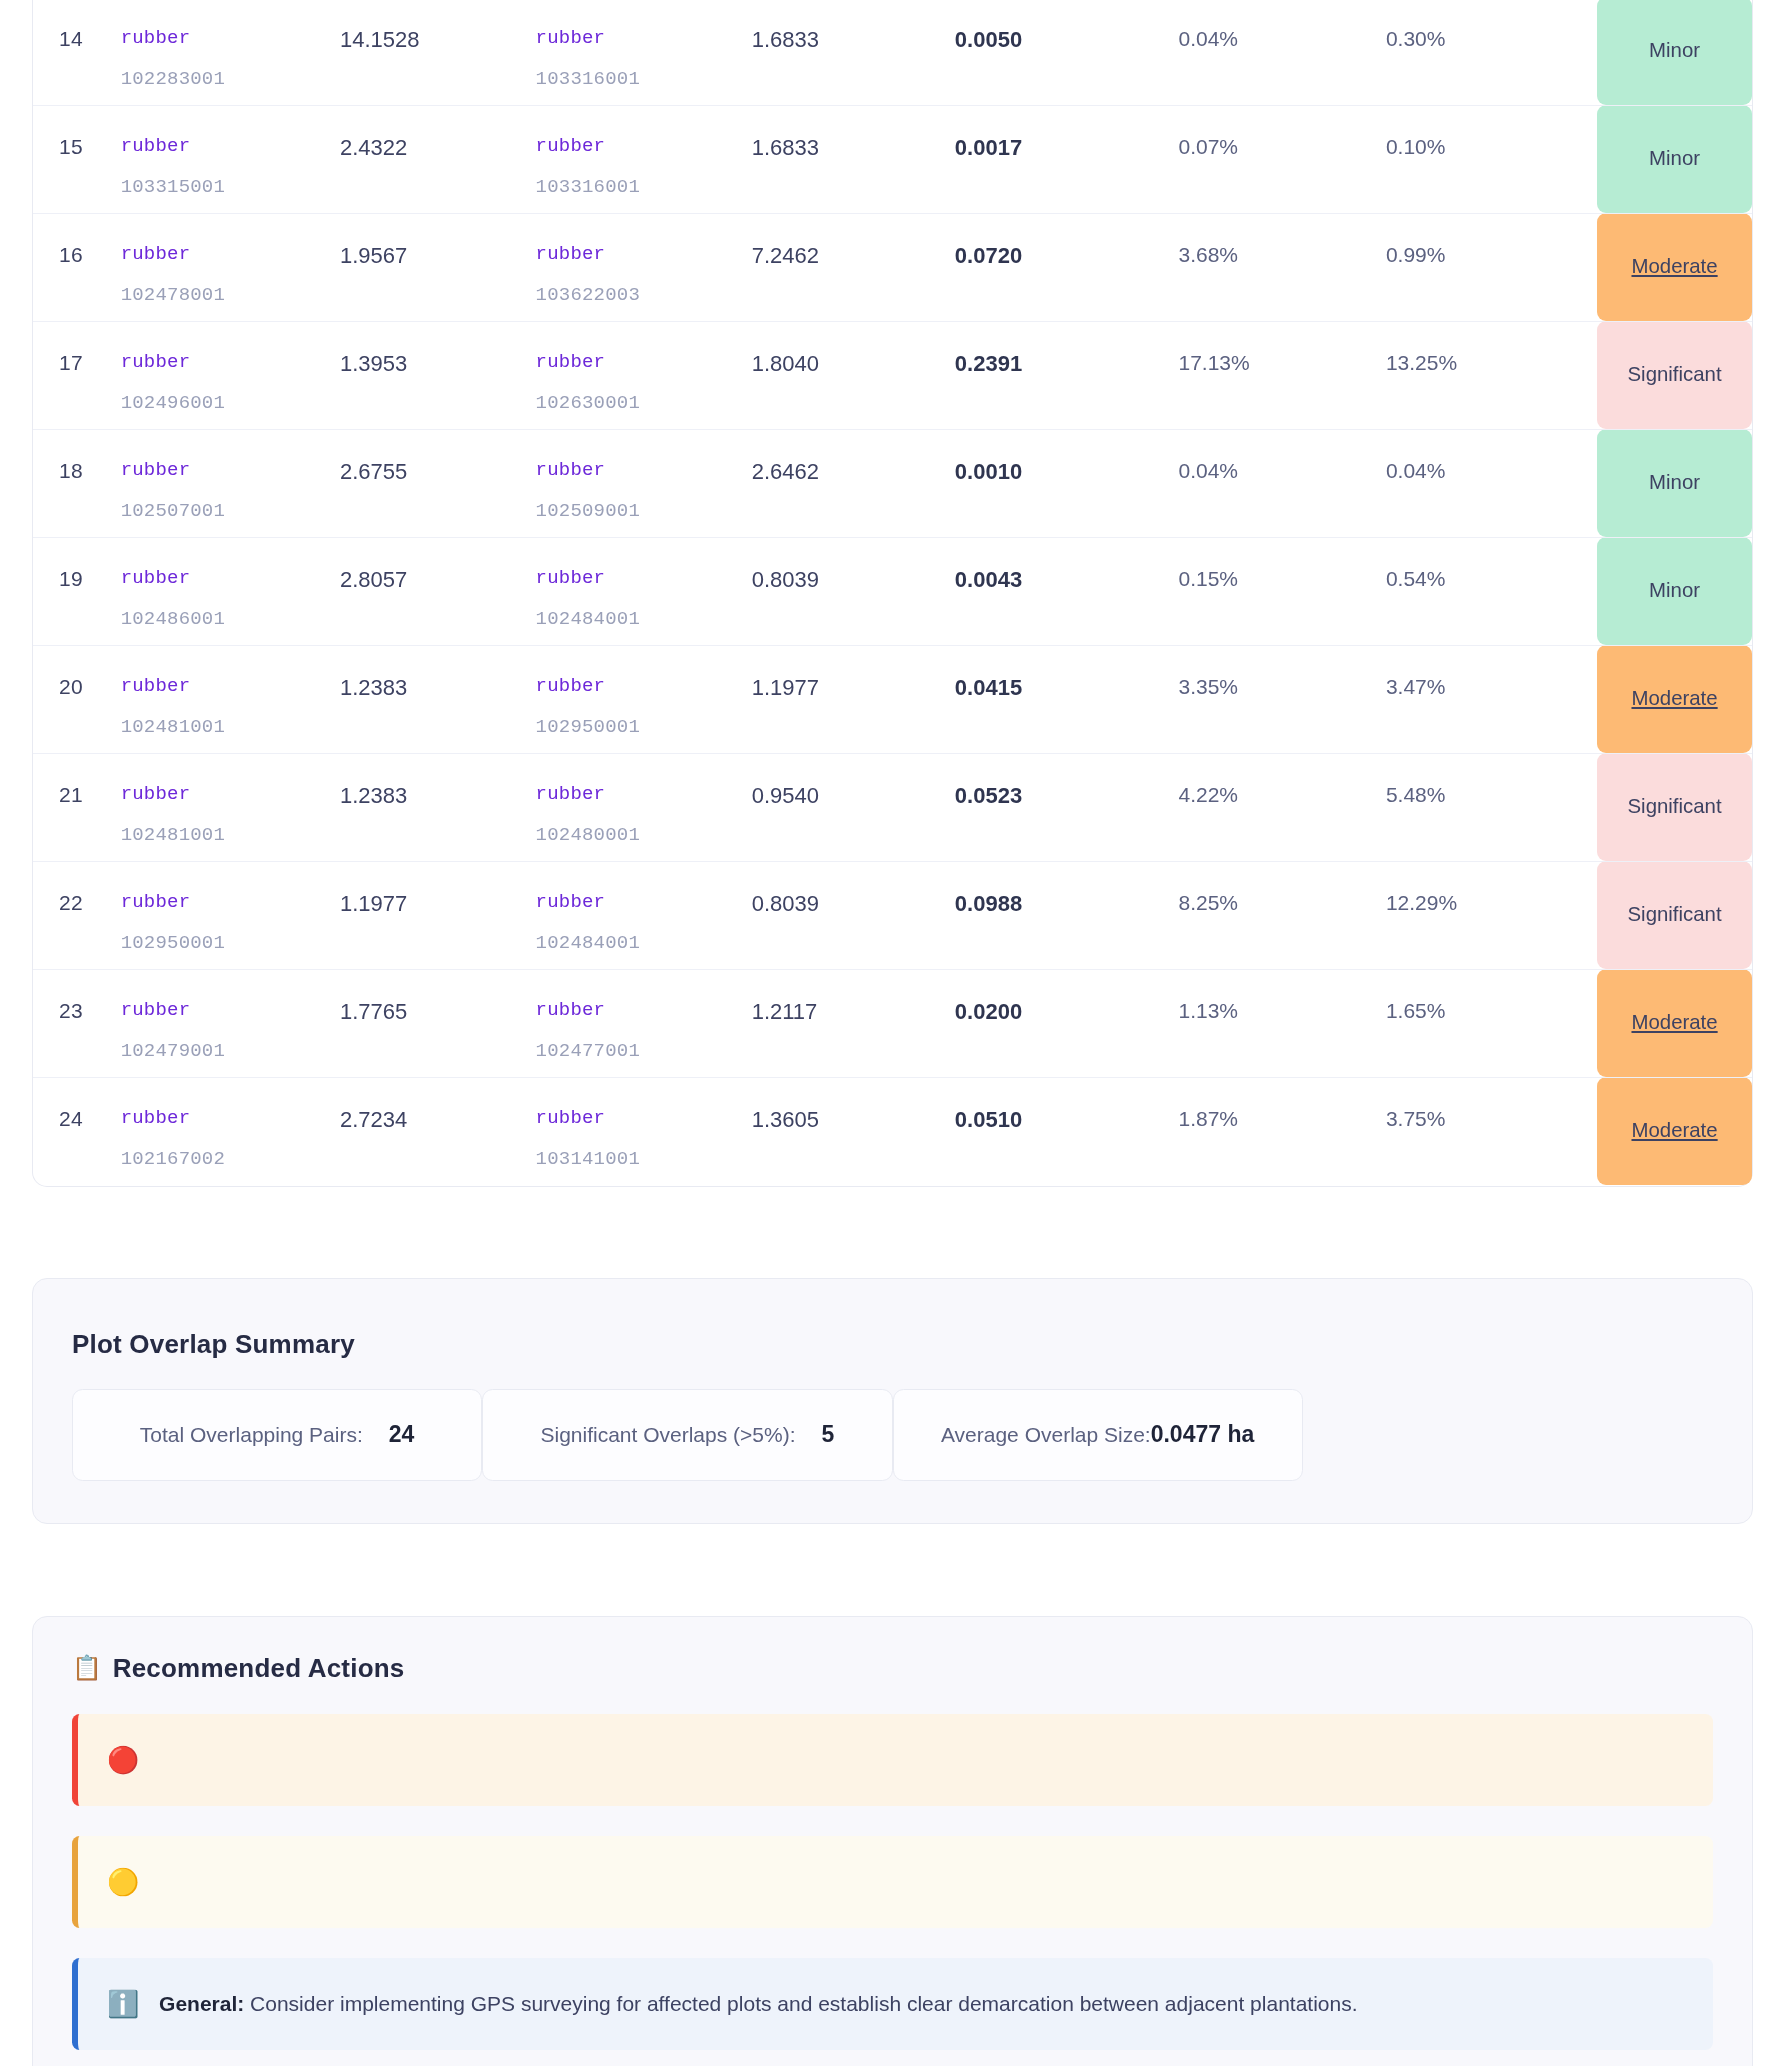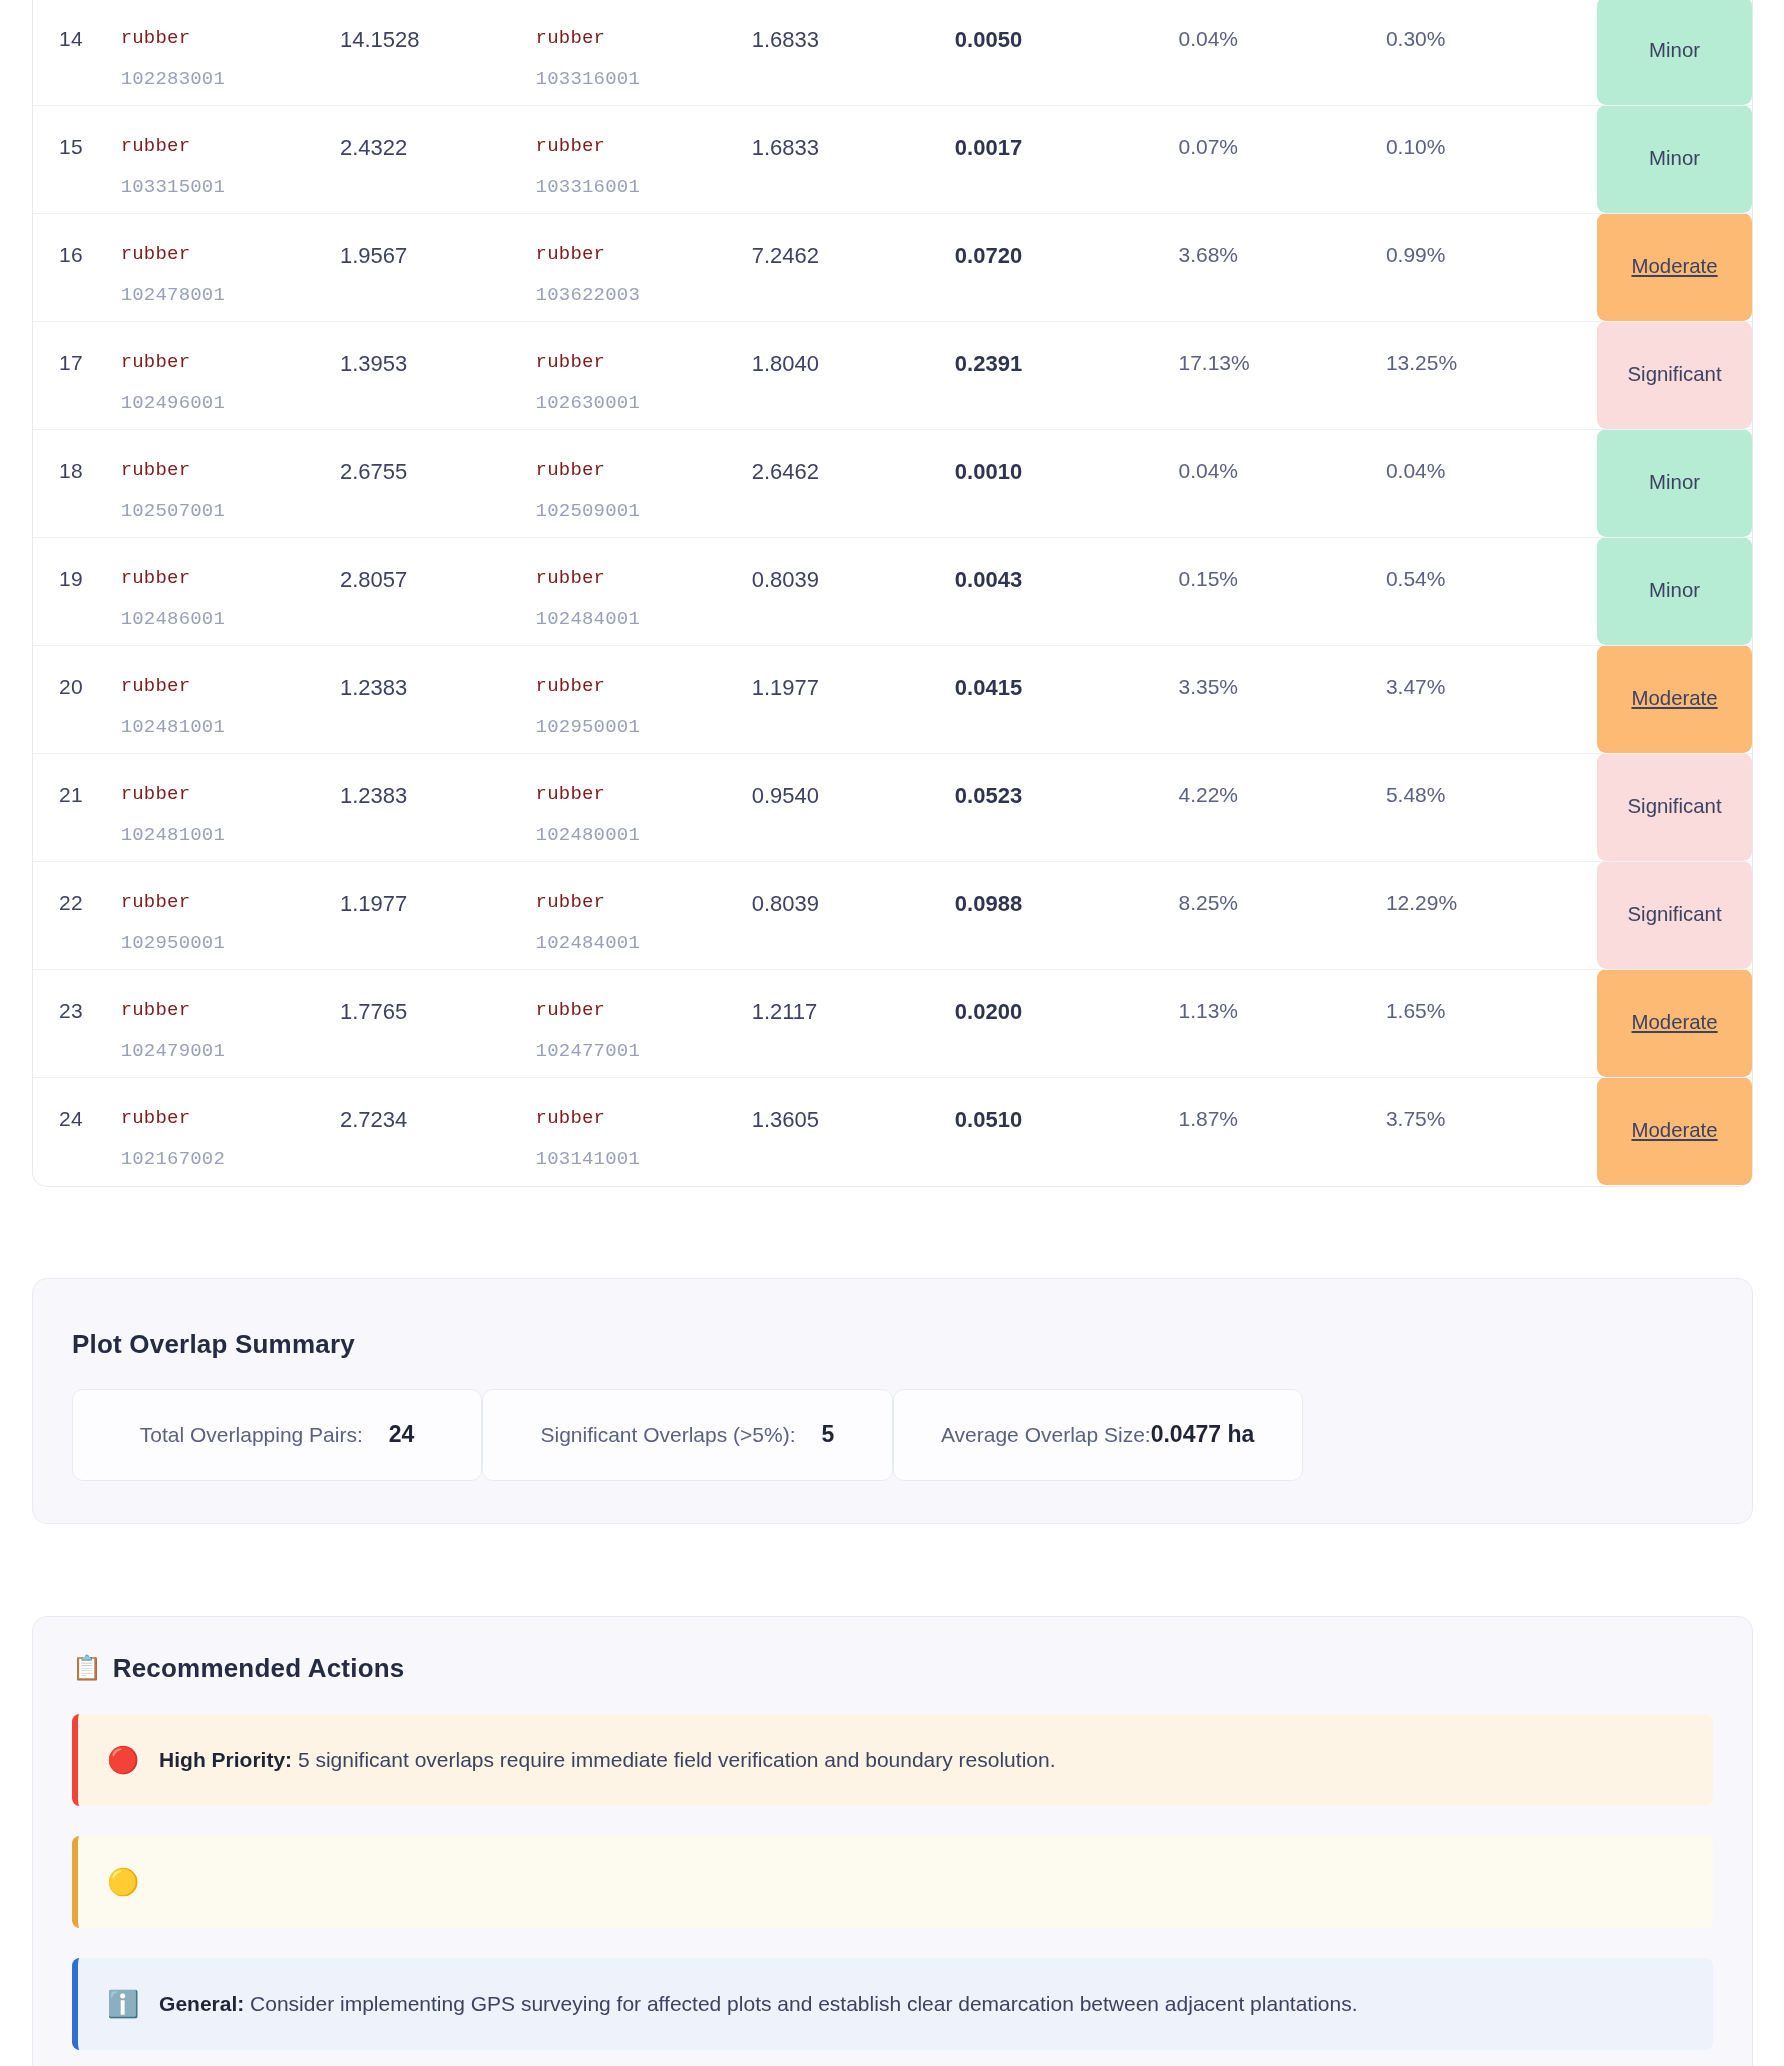--- a/index.html
+++ b/index.html
@@ -66,21 +66,21 @@
     font-size: 21px;
     color: #3d4262;
     padding-left: 26px;
     letter-spacing: 0.2px;
   }
 
   .plot-block { padding-left: 21px; }
   .plot-crop {
     font-family: "Liberation Mono", monospace;
     font-size: 19px;
-    color: #7f1d1d;
+    color: #6d28d9;
     letter-spacing: 0.2px;
     display: block;
   }
   .plot-id {
     font-family: "Liberation Mono", monospace;
     font-size: 19px;
     color: #9aa0b8;
     letter-spacing: 0.2px;
     display: block;
     margin-top: 19px;
@@ -626,21 +626,20 @@
 </div>
 
 <div class="card actions-card">
   <div class="actions-title">
     <span class="emoji">📋</span>
     <span>Recommended Actions</span>
   </div>
   <div id="actions-list">
       <div class="action-row action-high">
         <span class="dot">🔴</span>
-        <span class="action-text"><b>High Priority:</b><span> 5 significant overlaps require immediate field verification and boundary resolution.</span></span>
       </div>
       <div class="action-row action-medium">
         <span class="dot">🟡</span>
       </div>
       <div class="action-row action-general">
         <span class="dot">ℹ️</span>
         <span class="action-text"><b>General:</b><span> Consider implementing GPS surveying for affected plots and establish clear demarcation between adjacent plantations.</span></span>
       </div>
     </div>
 </div>

